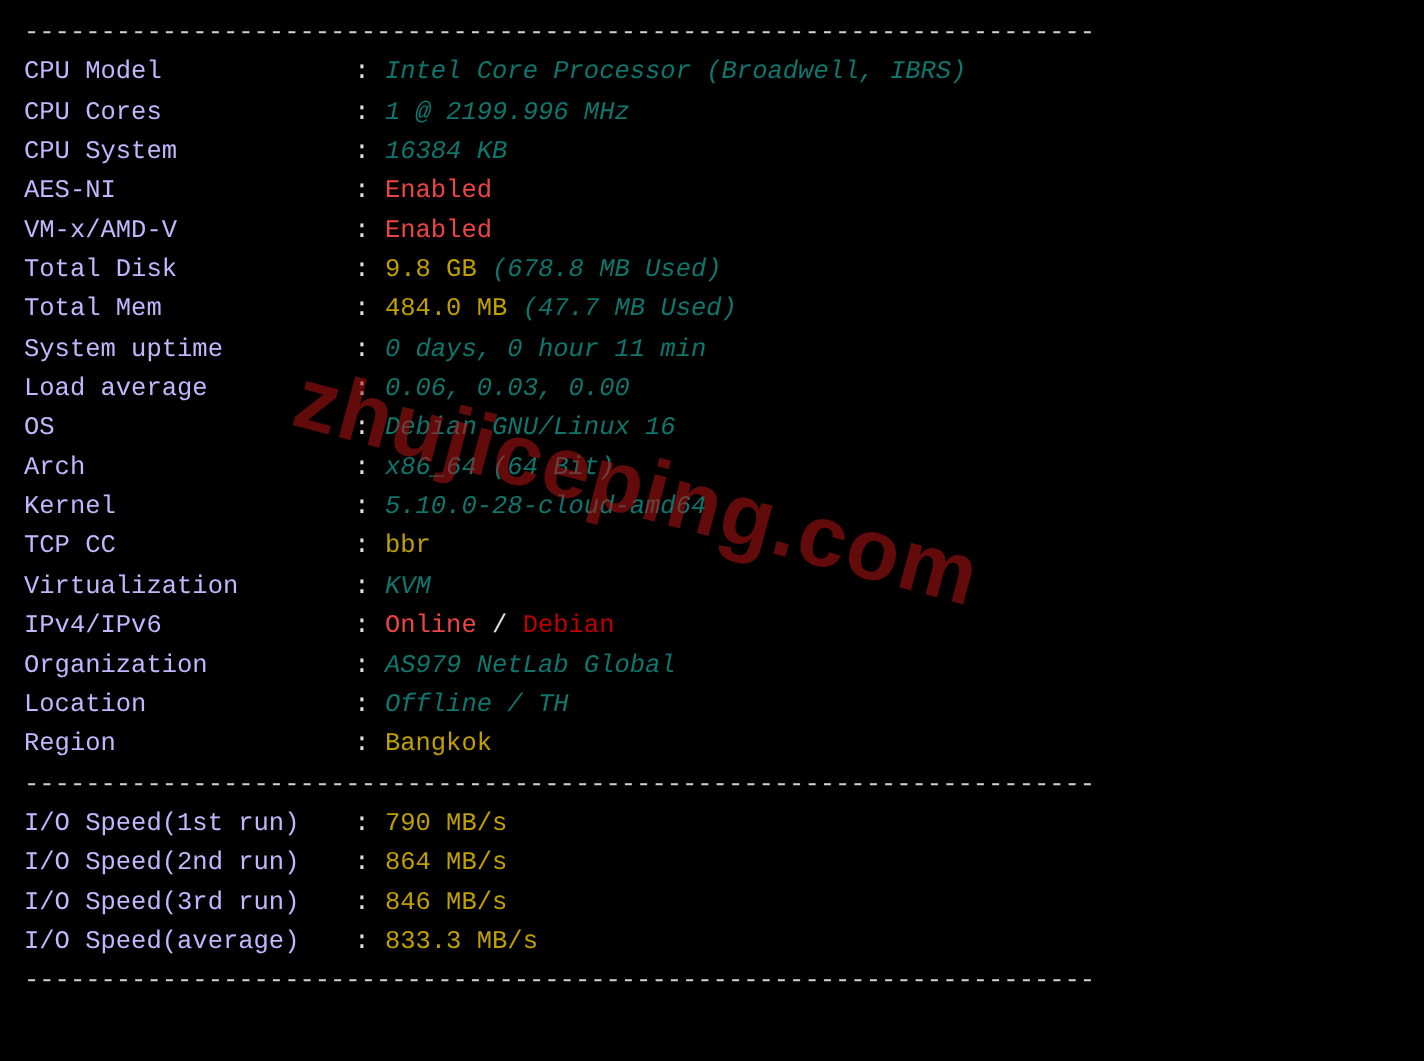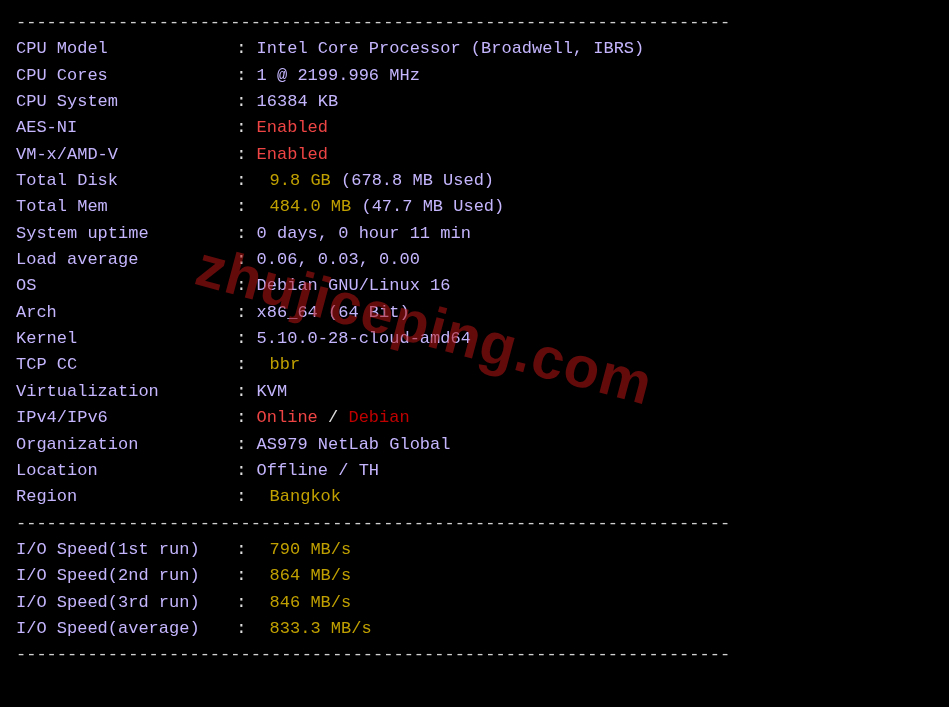--- a/index.html
+++ b/index.html
@@ -28,23 +28,23 @@
       white-space: pre;
     }
     .label {
       color: #c4b5fd;
       display: inline-block;
       width: 210px;
     }
     .colon {
       color: #e0e0e0;
     }
-    .cyan { color: #c4b5fd; }
+    .cyan { color: #0f766e; font-style: italic; }
     .green { color: #ef4444; }
-    .yellow { color: #c0a000; margin-left: 13px; }
+    .yellow { color: #c0a000; }
     .white { color: #e0e0e0; }
     .red { color: #c00000; }
     .watermark {
       position: absolute;
       top: 280px;
       left: 190px;
       font-size: 58px;
       font-weight: bold;
       font-family: Arial, sans-serif;
       color: rgba(180, 20, 20, 0.55);

